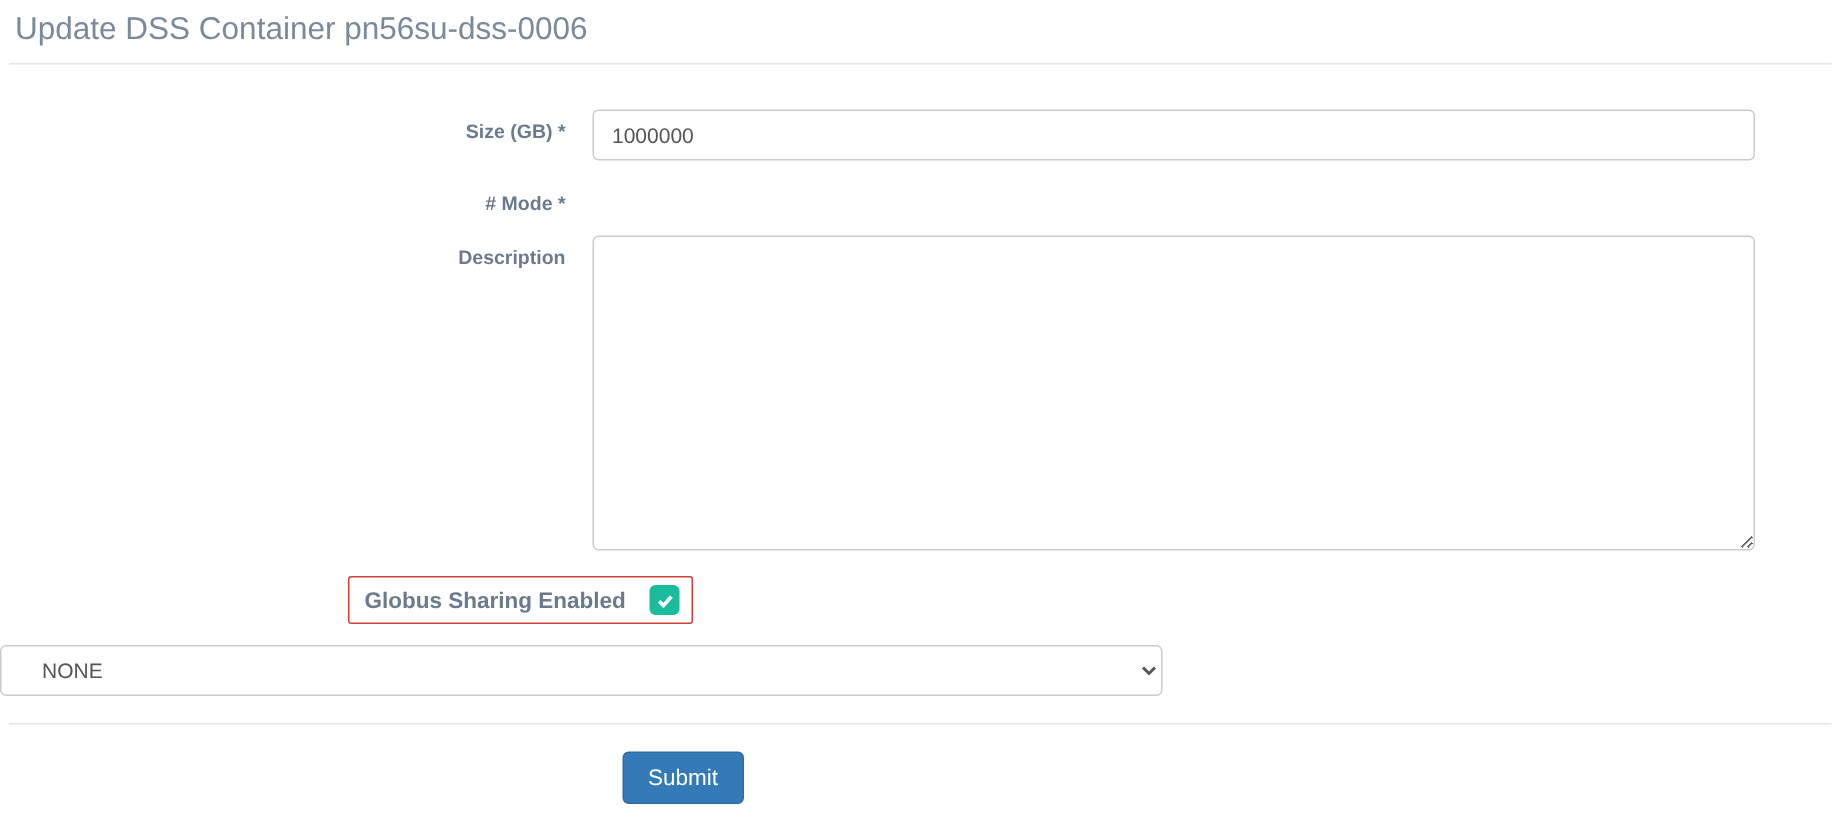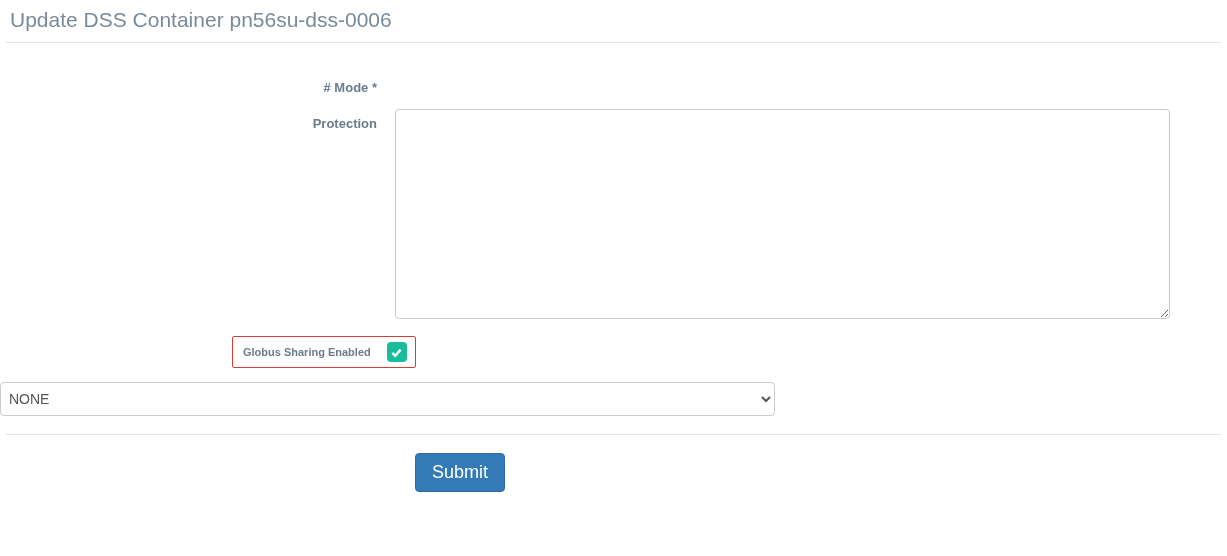--- a/index.html
+++ b/index.html
@@ -58,38 +58,38 @@
     font-size: 14px;
     color: #555;
     background-color: #fff;
     border: 1px solid #ccc;
     border-radius: 4px;
     resize: both;
   }
   .form-select {
     width: 100%;
     height: 34px;
-    padding: 6px 4px;
+    padding: 6px 23px;
     font-size: 14px;
     color: #555;
     background-color: #fff;
     border: 1px solid #ccc;
     border-radius: 4px;
   }
   .highlight-box {
     display: inline-flex;
     align-items: center;
     border: 1px solid #d43f3a;
     border-radius: 2px;
     padding: 5px 8px 5px 10px;
     margin-left: 232px;
     margin-bottom: 14px;
   }
   .highlight-label {
-    font-size: 11px;
+    font-size: 15px;
     font-weight: 700;
     color: #6b7b8d;
     margin-right: 16px;
     text-align: right;
   }
   .checkbox-custom {
     width: 20px;
     height: 20px;
     background: #1abc9c;
     border-radius: 4px;
@@ -111,38 +111,44 @@
   }
   .submit-row {
     padding: 18px 0 0 415px;
   }
   .btn-submit {
     background: #337ab7;
     color: #fff;
     border: 1px solid #2e6da4;
     border-radius: 4px;
     padding: 8px 16px;
-    font-size: 18px;
+    font-size: 15px;
     cursor: pointer;
   }
 </style>
 </head>
 <body>
 
 <div class="page-title">Update DSS Container pn56su-dss-0006</div>
 
 <div class="form-area">
 
+  <div class="form-row">
+    <div class="form-label">Size (GB) *</div>
+    <div class="form-control-wrap">
+      <input type="text" class="form-input" value="1000000" style="">
+    </div>
+  </div>
 
   <div class="form-row">
     <div class="form-label"># Mode *</div>
   </div>
 
   <div class="form-row">
-    <div class="form-label">Protection</div>
+    <div class="form-label">Description</div>
     <div class="form-control-wrap">
       <textarea class="form-textarea" style=""></textarea>
     </div>
   </div>
 
   <div class="highlight-box">
     <span class="highlight-label">Globus Sharing Enabled</span>
     <span class="checkbox-custom">
       <svg viewBox="0 0 16 16">
           <polyline points="3,8.5 6.5,12 13,4.5"></polyline>

